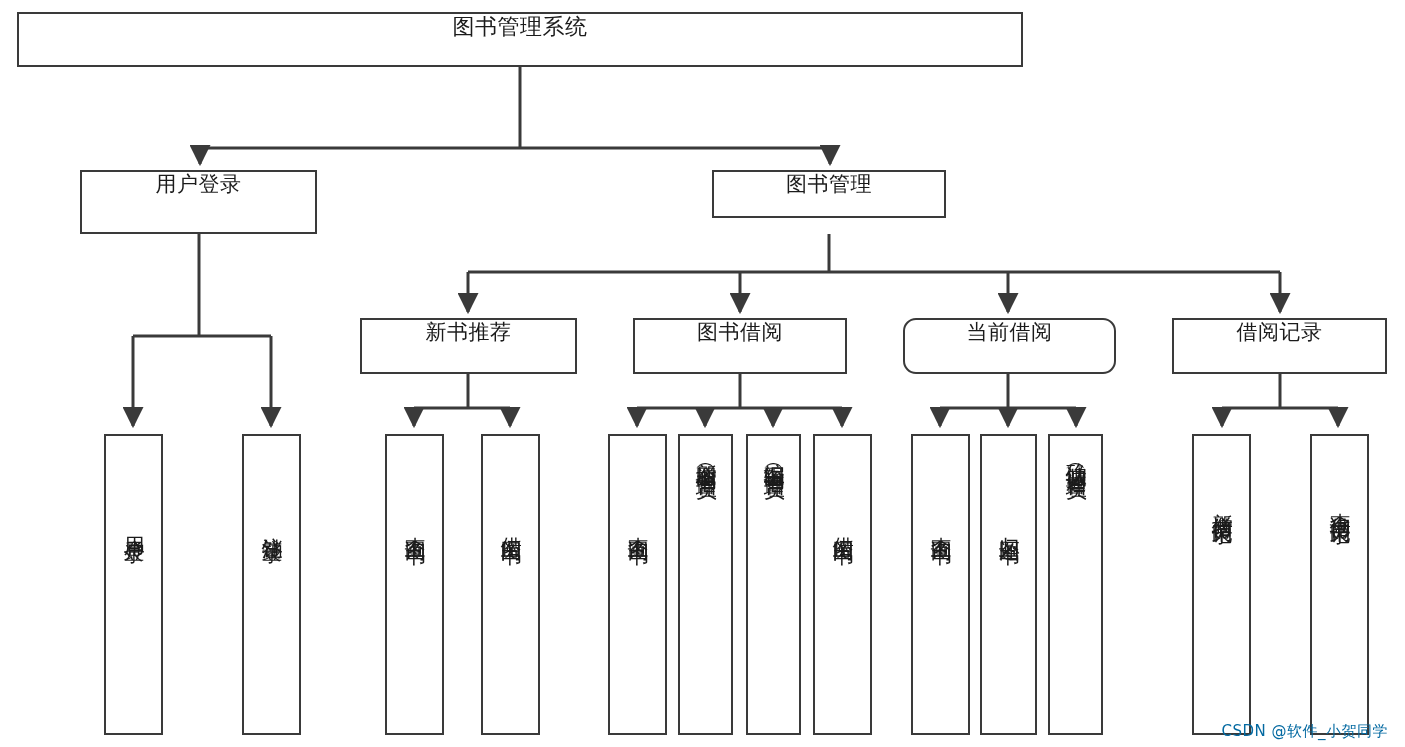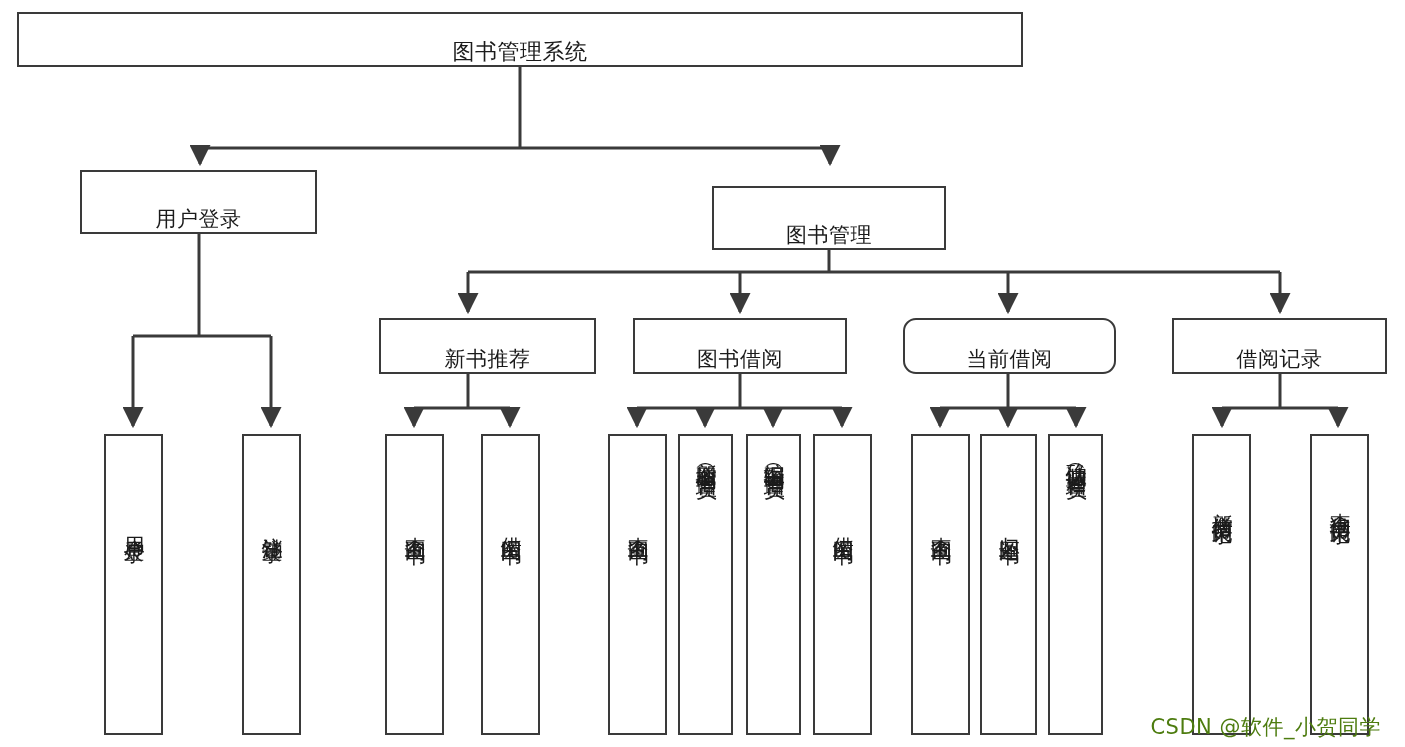--- a/index.html
+++ b/index.html
@@ -25,21 +25,21 @@
     width: 1405px;
     height: 747px;
     pointer-events: none;
   }
   .node {
     position: absolute;
     box-sizing: border-box;
     border: 2.5px solid #3a3a3a;
     background: #ffffff;
     display: flex;
-    align-items: flex-end;
+    align-items: flex-start;
     justify-content: center;
     color: #1b1b1b;
   }
   .node-label {
     display: block;
     text-align: center;
     line-height: 1.18;
     letter-spacing: 0.5px;
     white-space: pre;
   }
@@ -68,24 +68,24 @@
     padding-top: 78px;
   }
   .node.vert.med .node-label {
     padding-top: 54px;
   }
   .node.vert.tall .node-label {
     padding-top: 4px;
   }
   #watermark {
     position: absolute;
-    right: 24px;
+    right: 17px;
     bottom: 6px;
-    font-size: 21px;
-    color: #4d7c0f;
+    font-size: 15px;
+    color: #0369a1;
     letter-spacing: 0.5px;
     white-space: nowrap;
   }
 </style>
 </head>
 <body>
 
 <div id="diagram-canvas">
 
   <svg id="edge-layer" viewBox="0 0 1405 747" width="1405" height="747">
@@ -138,25 +138,25 @@
     </g>
   </svg>
 
   <div class="node horiz root" style="left:17px; top:12px; width:1006px; height:55px;">
     <span class="node-label">图书管理系统</span>
   </div>
 
   <div class="node horiz" style="left:80px; top:170px; width:237px; height:64px;">
     <span class="node-label">用户登录</span>
   </div>
-  <div class="node horiz" style="left:712px; top:186px; width:234px; height:64px;">
+  <div class="node horiz" style="left:712px; top:170px; width:234px; height:48px;">
     <span class="node-label">图书管理</span>
   </div>
 
-  <div class="node horiz" style="left:360px; top:318px; width:217px; height:56px;margin-left:19px;">
+  <div class="node horiz" style="left:360px; top:318px; width:217px; height:56px;">
     <span class="node-label">新书推荐</span>
   </div>
   <div class="node horiz" style="left:633px; top:318px; width:214px; height:56px;">
     <span class="node-label">图书借阅</span>
   </div>
   <div class="node horiz" style="left:903px; top:318px; width:213px; height:56px;border-radius:13px;">
     <span class="node-label">当前借阅</span>
   </div>
   <div class="node horiz" style="left:1172px; top:318px; width:215px; height:56px;font-family:Liberation Serif, serif;">
     <span class="node-label">借阅记录</span>

